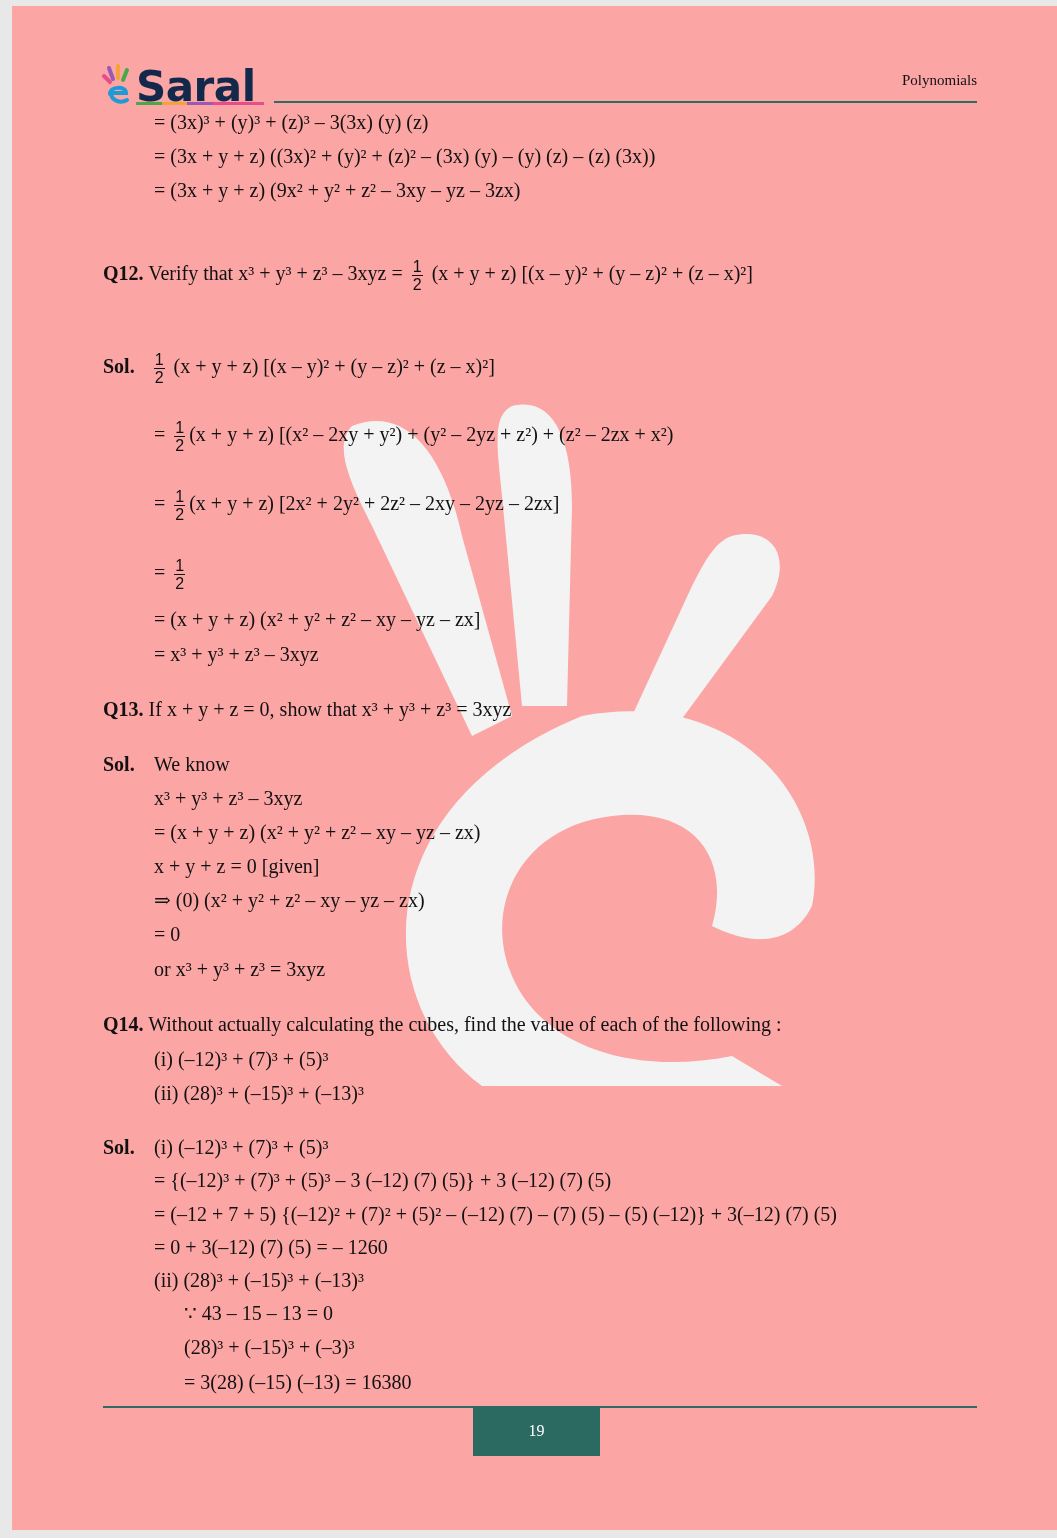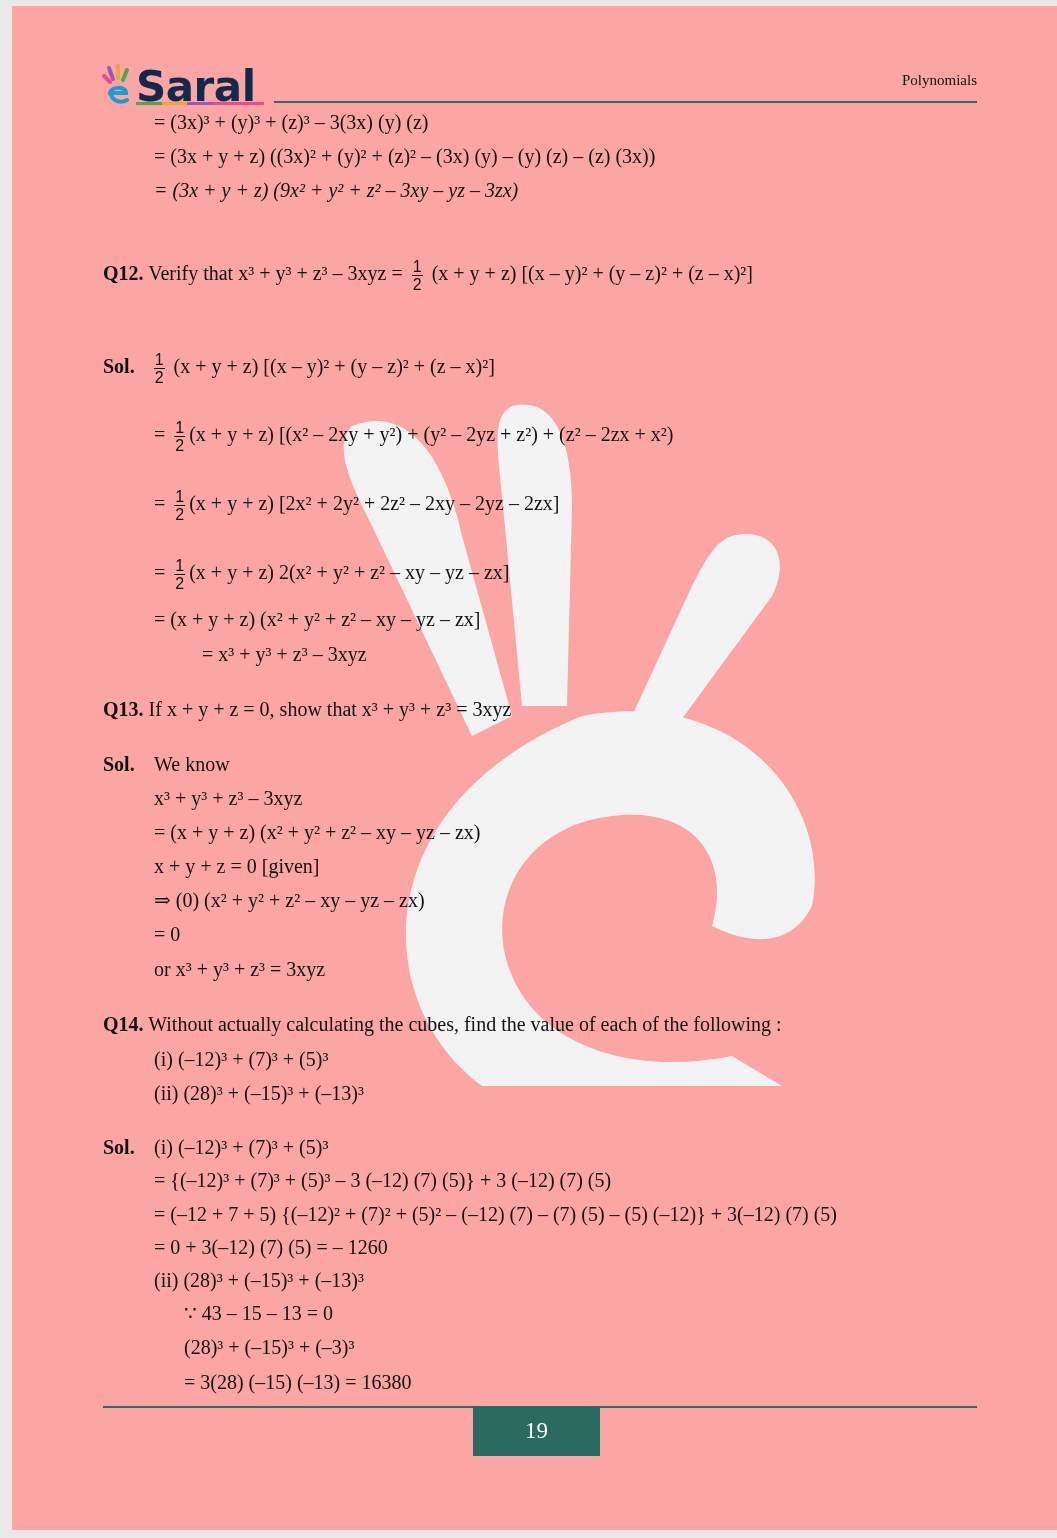--- a/index.html
+++ b/index.html
@@ -13,21 +13,21 @@
               background:linear-gradient(90deg,#48a84a 0%,#48a84a 20%,#f2a33a 20%,#f2a33a 40%,#9b59b6 40%,#9b59b6 60%,#e74c8b 60%,#e74c8b 100%); }
   .header-line { position:absolute; left:262px; top:95px; width:703px; height:2px; background:#2f6b64; }
   .chapter { position:absolute; right:92px; top:66px; font-size:15px; }
   .line { position:absolute; font-size:20px; white-space:nowrap; line-height:24px; }
   .q { font-weight:bold; }
   .frac { display:inline-block; vertical-align:middle; text-align:center; font-family:"Liberation Sans", sans-serif; font-size:16px; line-height:17px; margin:0 4px; }
   .frac span { display:block; }
   .frac .num { border-bottom:1px solid #111; padding:0 1px; }
   .footer-line { position:absolute; left:91px; top:1400px; width:874px; height:2px; background:#2f6b64; }
   .page-box { position:absolute; left:461px; top:1400px; width:127px; height:50px; background:#2a6a61; color:#fff;
-              font-size:23px; display:flex; align-items:center; justify-content:center; }
+              font-size:16px; display:flex; align-items:center; justify-content:center; }
 </style>
 </head>
 <body>
 
 <div class="page">
 
   <svg class="watermark" viewBox="0 0 520 700">
     <g fill="#f3f3f3">
       <path d="M40 40 C90 20 130 60 150 150 L200 330 L160 350 L60 140 C40 100 20 60 40 40 Z"></path>
       <path d="M200 20 C240 10 260 50 260 120 L255 320 L210 320 L190 110 C185 60 180 30 200 20 Z"></path>
@@ -45,21 +45,21 @@
       <path d="M10 32 C10 24 26 24 26 31 L11 31 C11 38 20 42 27 38" fill="none" stroke="#1e9ad6" stroke-width="4" stroke-linecap="round"></path>
     </svg>
     <span class="logo-word">Saral</span>
     <div class="logo-bar"></div>
   </div>
   <div class="chapter">Polynomials</div>
   <div class="header-line"></div>
 
   <div class="line" style="left:142px; top:104px;">= (3x)³ + (y)³ + (z)³ – 3(3x) (y) (z)</div>
   <div class="line" style="left:142px; top:138px;">= (3x + y + z) ((3x)² + (y)² + (z)² – (3x) (y) – (y) (z) – (z) (3x))</div>
-  <div class="line" style="left:142px; top:172px;font-style:italic;">= (3x + y + z) (9x² + y² + z² – 3xy – yz – 3zx)</div>
+  <div class="line" style="left:142px; top:172px;">= (3x + y + z) (9x² + y² + z² – 3xy – yz – 3zx)</div>
 
   <div class="line" style="left:91px; top:252px;">
     <span class="q">Q12.</span>
     <span>Verify that x³ + y³ + z³ – 3xyz =</span>
     <span class="frac"><span class="num">1</span><span>2</span></span>
     <span>(x + y + z) [(x – y)² + (y – z)² + (z – x)²]</span>
   </div>
 
   <div class="line" style="left:91px; top:345px;">
     <span class="q" style="margin-right:10px;">Sol.</span>
@@ -69,24 +69,24 @@
   <div class="line" style="left:142px; top:413px;">
     <span>=</span>
     <span class="frac"><span class="num">1</span><span>2</span></span><span>(x + y + z) [(x² – 2xy + y²) + (y² – 2yz + z²) + (z² – 2zx + x²)</span>
   </div>
   <div class="line" style="left:142px; top:482px;">
     <span>=</span>
     <span class="frac"><span class="num">1</span><span>2</span></span><span>(x + y + z) [2x² + 2y² + 2z² – 2xy – 2yz – 2zx]</span>
   </div>
   <div class="line" style="left:142px; top:551px;">
     <span>=</span>
-    <span class="frac"><span class="num">1</span><span>2</span></span><span>(x + y + z) 2(x² + y² + z² – xy – yz – zx]</span>
+    <span class="frac"><span class="num">1</span><span>2</span></span>
   </div>
   <div class="line" style="left:142px; top:601px;">= (x + y + z) (x² + y² + z² – xy – yz – zx]</div>
-  <div class="line" style="left:142px; top:636px;margin-left:48px;">= x³ + y³ + z³ – 3xyz</div>
+  <div class="line" style="left:142px; top:636px;">= x³ + y³ + z³ – 3xyz</div>
 
   <div class="line" style="left:91px; top:691px;">
     <span class="q">Q13.</span>
     <span>If x + y + z = 0, show that x³ + y³ + z³ = 3xyz</span>
   </div>
 
   <div class="line" style="left:91px; top:746px;">
     <span class="q">Sol.</span>
   </div>
   <div class="line" style="left:142px; top:746px;">We know</div>

